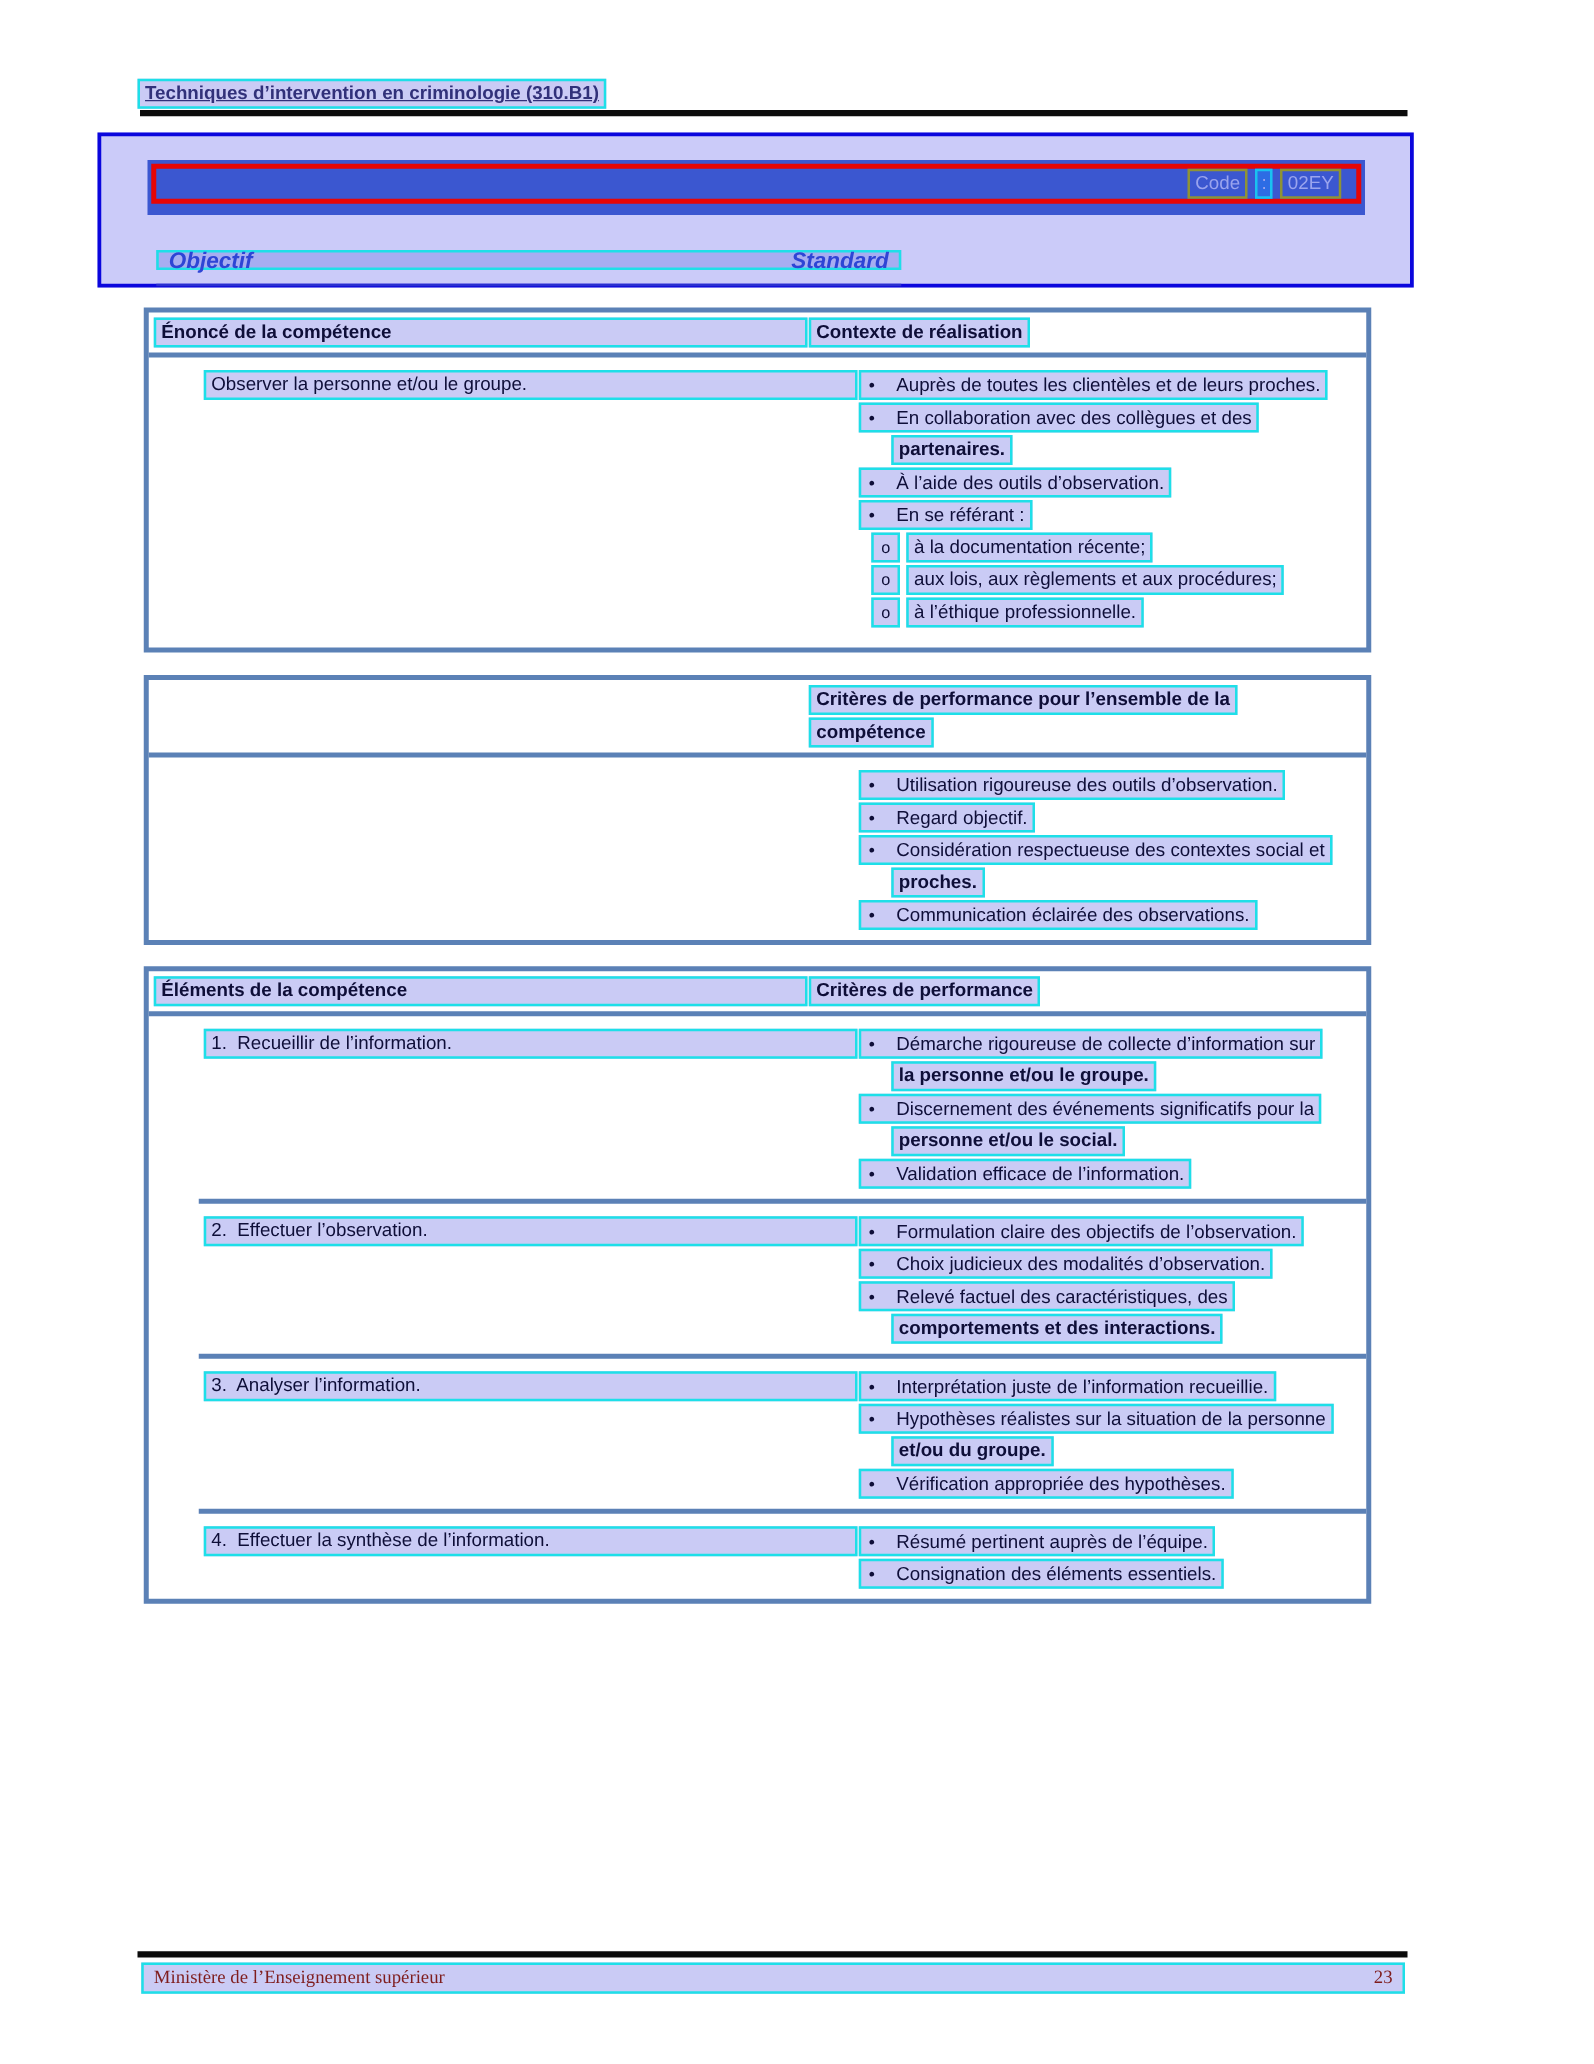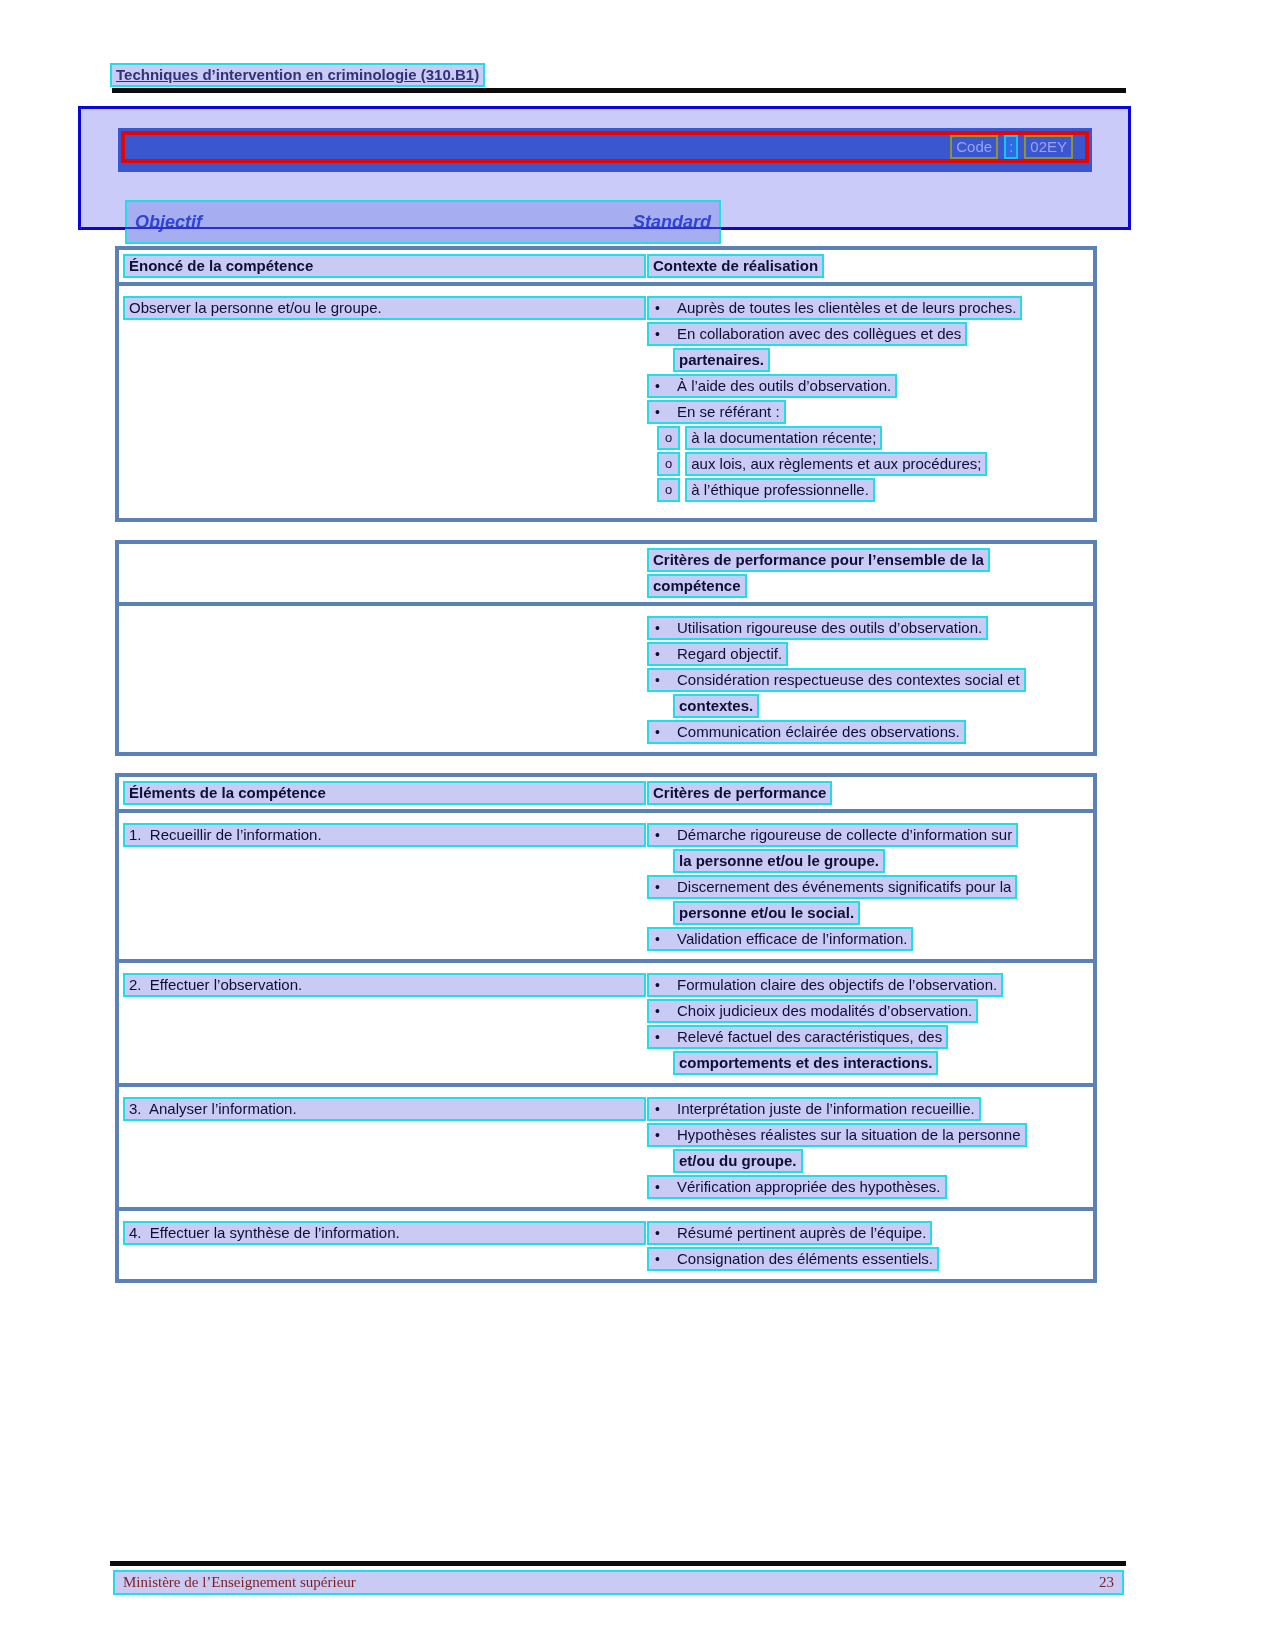--- a/index.html
+++ b/index.html
@@ -39,31 +39,31 @@
 
   
   .hero{position:absolute;left:78px;top:106px;width:1053px;height:124px;box-sizing:border-box;
         background:var(--boxfill);border:3px solid var(--boxbrd);}
   .banner{position:absolute;left:37px;top:19px;width:974px;height:44px;background:var(--banner);}
   .banner-red{position:absolute;left:3px;right:3px;top:3px;bottom:9px;border:4px solid var(--red);
         display:flex;align-items:center;justify-content:flex-end;gap:6px;padding-right:12px;}
   .code-piece{box-sizing:border-box;display:inline-block;line-height:20px;font-size:15px;
         color:var(--codetx);padding:0 4px;border:2px solid var(--olive);}
   .code-colon{border:2px solid #1ac2f0;background:#2d6ce4;padding:0 3px;}
-  .heading-strip{position:absolute;left:44px;top:91px;width:596px;height:44px;box-sizing:border-box;
+  .heading-strip{position:absolute;left:44px;top:91px;width:596px;height:16px;box-sizing:border-box;
         background:#a7adf1;border:2px solid var(--cy);display:flex;justify-content:space-between;
         align-items:center;padding:0 8px;}
   .heading-strip span{font-weight:bold;font-style:italic;font-size:18px;color:var(--headblue);}
   .heading-underline{position:absolute;left:44px;top:118px;width:596px;height:2px;background:#2a2fd0;}
 
   
   .tbl{position:absolute;left:115px;width:982px;box-sizing:border-box;border:4px solid var(--steel);}
   .hrow{display:flex;border-bottom:4px solid var(--steel);}
   .hrow .cl,.hrow .cr{padding-top:4px;padding-bottom:2px;}
-  .row{display:flex;}
+  .row{display:flex;margin-left:40px;}
   .brow + .brow{border-top:4px solid var(--steel);}
   .cl{box-sizing:border-box;width:528px;padding:10px 1px 0 4px;}
   .cr{box-sizing:border-box;flex:1;padding:10px 0 6px 0;}
   .t1{top:246px;} .t1 .brow{min-height:232px;}
   .t2{top:540px;} .t2 .hrow .cl,.t2 .hrow .cr{min-height:58px;}
   .t2 .brow{min-height:140px;}
   .t3{top:773px;}
   .t3 .r1{min-height:140px;} .t3 .r2{min-height:112px;}
   .t3 .r3{min-height:112px;} .t3 .r4{min-height:60px;justify-content:flex-end;}
 
@@ -155,21 +155,21 @@
       <div class="cl"></div>
       <div class="cr">
         <div class="item">
           <span class="l"><span class="dot">•</span><span>Utilisation rigoureuse des outils d’observation.</span></span>
         </div>
         <div class="item">
           <span class="l"><span class="dot">•</span><span>Regard objectif.</span></span>
         </div>
         <div class="item">
           <span class="l"><span class="dot">•</span><span>Considération respectueuse des contextes social et</span></span>
-          <span class="l cont">contextes.</span>
+          <span class="l cont">proches.</span>
         </div>
         <div class="item">
           <span class="l"><span class="dot">•</span><span>Communication éclairée des observations.</span></span>
         </div>
       </div>
     </div>
   </div>
 
   <div class="tbl t3">
     <div class="hrow">

